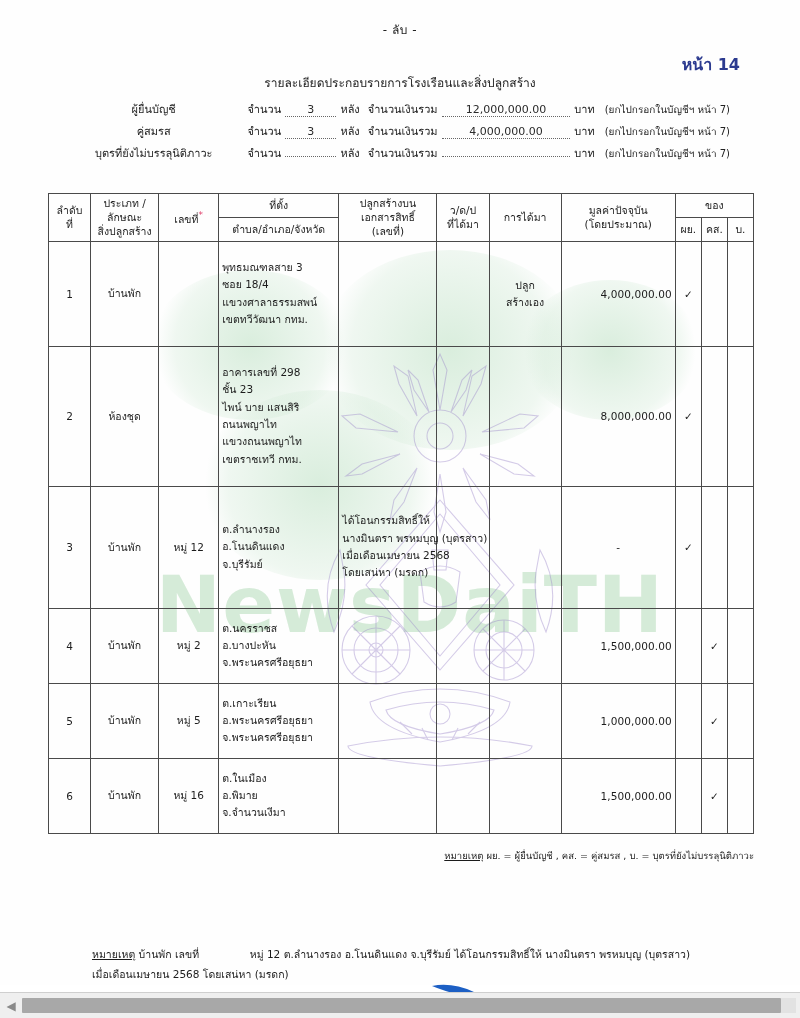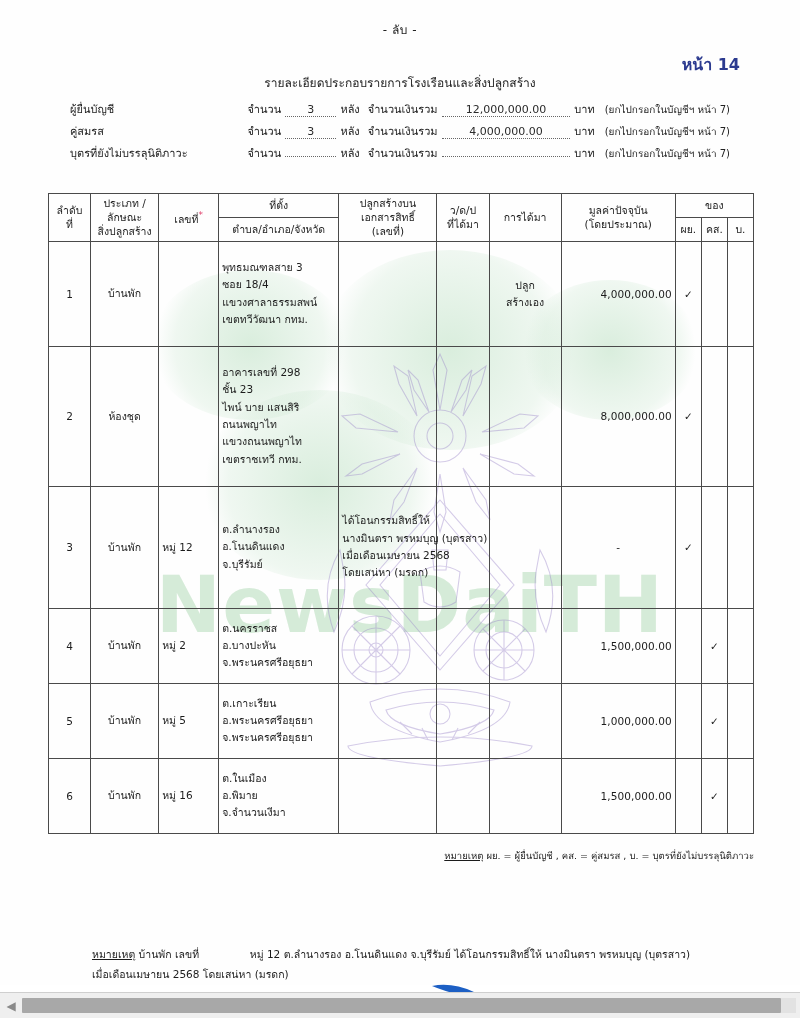--- a/index.html
+++ b/index.html
@@ -66,21 +66,21 @@
   .doc-title { left: 0; top: 73px; width: 800px; text-align: center; font-size: 12px; }
 
   
   .sum-block { position: absolute; left: 70px; top: 100px; width: 660px; z-index: 4; }
   .sum-row {
     display: flex; align-items: baseline;
     font-size: 11px; color: #1d1d1d;
     height: 22px;
     white-space: nowrap;
   }
-  .sum-label { text-align: left; width: 196px; padding-right: 6px; }
+  .sum-label { text-align: center; width: 196px; padding-right: 6px; }
   .sum-word { padding: 0 4px; }
   .sum-fill {
     display: inline-block;
     border-bottom: 1px dotted #666;
     text-align: center;
     font-family: "DejaVu Sans", sans-serif;
     color: #2a2a2a;
   }
   .fill-count { width: 58px; }
   .fill-amount { width: 146px; }
@@ -100,21 +100,21 @@
     color: #1c1c1c;
     padding: 2px 3px;
     vertical-align: middle;
     background: transparent;
     font-weight: normal;
   }
   table.main th { text-align: center; line-height: 1.35; height: 22px; }
   .hdr-top td, .hdr-top th { height: 20px; }
   .c-no   { width: 42px; text-align: center; }
   .c-type { width: 68px; text-align: center; }
-  .c-num  { width: 60px; text-align: left; }
+  .c-num  { width: 60px; text-align: center; }
   .c-loc  { width: 120px; }
   .c-doc  { width: 98px; }
   .c-dmy  { width: 52px; text-align: center; }
   .c-acq  { width: 72px; text-align: center; }
   .c-val  { width: 114px; text-align: right; padding-right: 8px; }
   .c-own  { width: 26px; text-align: center; }
   td.cell-loc, td.cell-doc { line-height: 1.65; padding: 6px 5px; vertical-align: middle; }
   td.cell-val { font-family: "DejaVu Sans", sans-serif; letter-spacing: .1px; }
   .lines span { display: block; white-space: nowrap; }
   .check { font-size: 13px; color: #222; }

